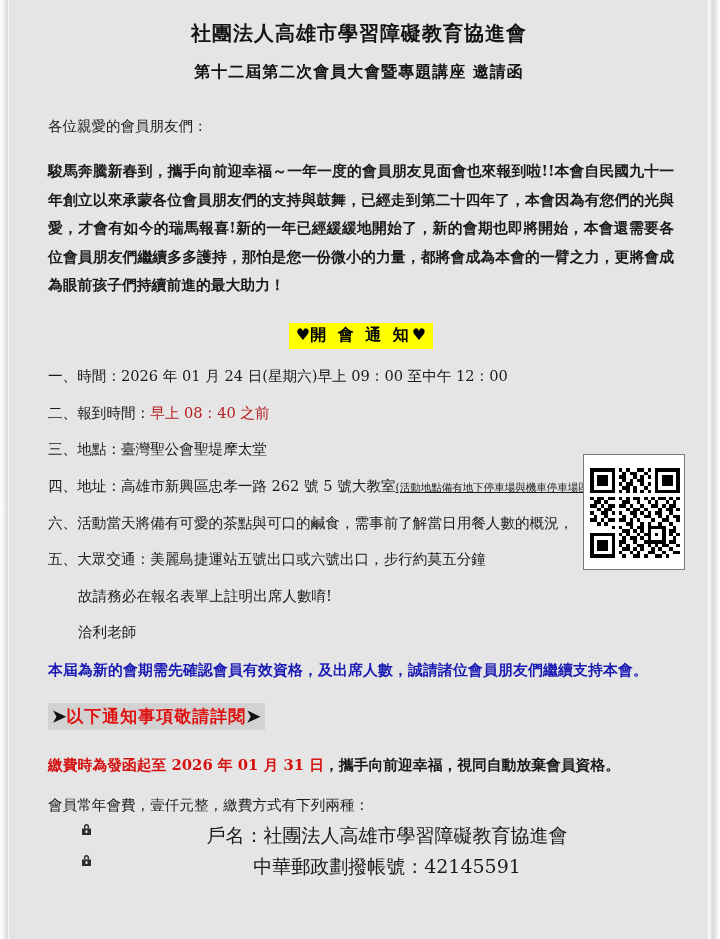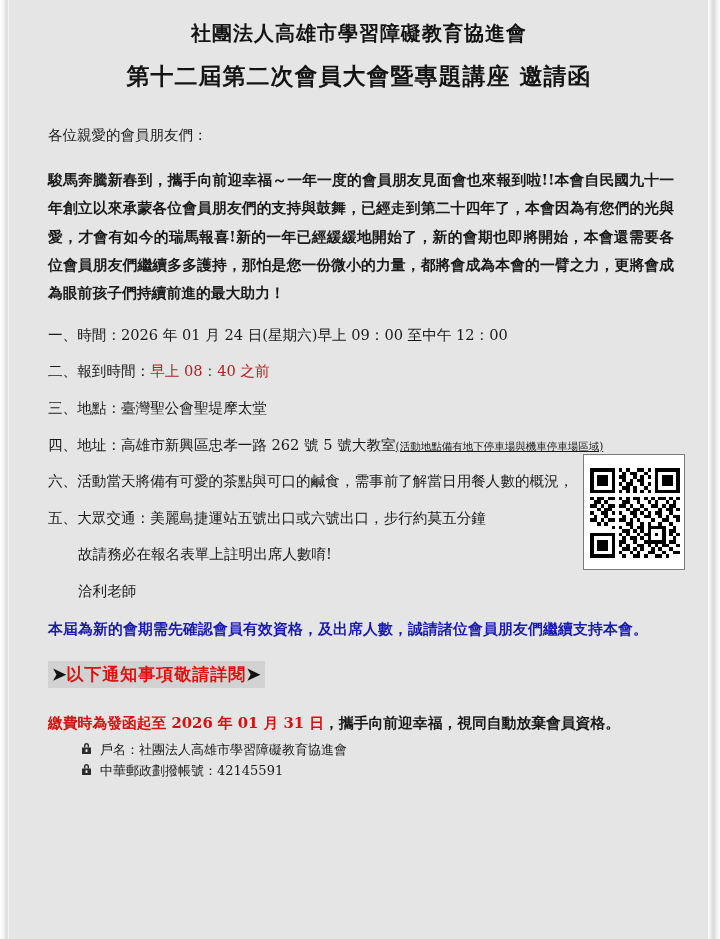--- a/index.html
+++ b/index.html
@@ -47,21 +47,21 @@
     color: #141414;
     letter-spacing: 1px;
   }
   .title-1 {
     font-size: 20px;
     margin: 0;
     padding-top: 21px;
     line-height: 1.2;
   }
   .title-2 {
-    font-size: 23px;
+    font-size: 16px;
     margin: 0;
     padding-top: 17px;
     line-height: 1.2;
   }
 
   
   .body-wrap {
     padding: 0 34px 0 38px;
   }
   .salutation {
@@ -176,25 +176,26 @@
   }
   .pay-method {
     font-size: 14.6px;
     color: #1a1a1a;
     margin-top: 7px;
     line-height: 1.55;
   }
   .pay-method .num { display: inline-block; width: 56px; }
   .acct-list { margin: 4px 0 0 0; padding: 0; list-style: none; }
   .acct-item {
-    font-size: 13px;
+    font-size: 19px;
     color: #1a1a1a;
     line-height: 1.62;
     padding-left: 52px;
     position: relative;
+    text-align: center;
   }
   .lock-ico {
     position: absolute;
     left: 34px;
     top: 4px;
     width: 9px;
     height: 11px;
   }
 </style>
 </head>
@@ -209,20 +210,23 @@
 
     <h1 class="title-1">社團法人高雄市學習障礙教育協進會</h1>
     <h2 class="title-2">第十二屆第二次會員大會暨專題講座 邀請函</h2>
 
     <div class="body-wrap">
 
       <div class="salutation">各位親愛的會員朋友們：</div>
 
       <div class="intro">駿馬奔騰新春到，攜手向前迎幸福～一年一度的會員朋友見面會也來報到啦!!本會自民國九十一年創立以來承蒙各位會員朋友們的支持與鼓舞，已經走到第二十四年了，本會因為有您們的光與愛，才會有如今的瑞馬報喜!新的一年已經緩緩地開始了，新的會期也即將開始，本會還需要各位會員朋友們繼續多多護持，那怕是您一份微小的力量，都將會成為本會的一臂之力，更將會成為眼前孩子們持續前進的最大助力！</div>
 
+      <div class="notice-row">
+        <span class="notice-hl"><span class="heart">♥</span><span>開 會 通 知</span><span class="heart">♥</span></span>
+      </div>
 
       <div class="items">
 
         <div class="item"><span>一、時間：</span><span>2026 年 01 月 24 日(星期六)早上 09：00 至中午 12：00</span></div>
 
         <div class="item"><span>二、報到時間：</span><span class="red">早上 08：40 之前</span></div>
 
         <div class="item"><span>三、地點：</span><span>臺灣聖公會聖堤摩太堂</span></div>
 
         <div class="item"><span>四、地址：</span><span>高雄市新興區忠孝一路 262 號 5 號大教室</span><span class="small-note">(活動地點備有地下停車場與機車停車場區域)</span></div>
@@ -237,20 +241,21 @@
       </div>
 
       <div class="blue-line">本屆為新的會期需先確認會員有效資格，及出席人數，誠請諸位會員朋友們繼續支持本會。</div>
 
       <div class="gray-row">
         <span class="gray-hl"><span class="arrow">➤</span><span>以下通知事項敬請詳閱</span><span class="arrow">➤</span></span>
       </div>
 
       <div class="pay-deadline"><span class="red">繳費時為發函起至 2026 年 01 月 31 日</span><span>，攜手向前迎幸福，視同自動放棄會員資格。</span></div>
 
+      <div class="pay-intro">會員常年會費，壹仟元整，繳費方式有下列兩種：</div>
 
 
       <ul class="acct-list">
         <li class="acct-item">
           <svg class="lock-ico" viewBox="0 0 9 11">
             <rect x="0" y="4.5" width="9" height="6.5" fill="#2c2c2c"></rect>
             <path d="M2 4.5 V2.6 A2.5 2.5 0 0 1 7 2.6 V4.5 H5.6 V2.6 A1.1 1.1 0 0 0 3.4 2.6 V4.5 Z" fill="#2c2c2c"></path>
             <rect x="3.6" y="6.3" width="1.8" height="2.6" fill="#ffffff"></rect>
           </svg>
           <span>戶名：社團法人高雄市學習障礙教育協進會</span>

